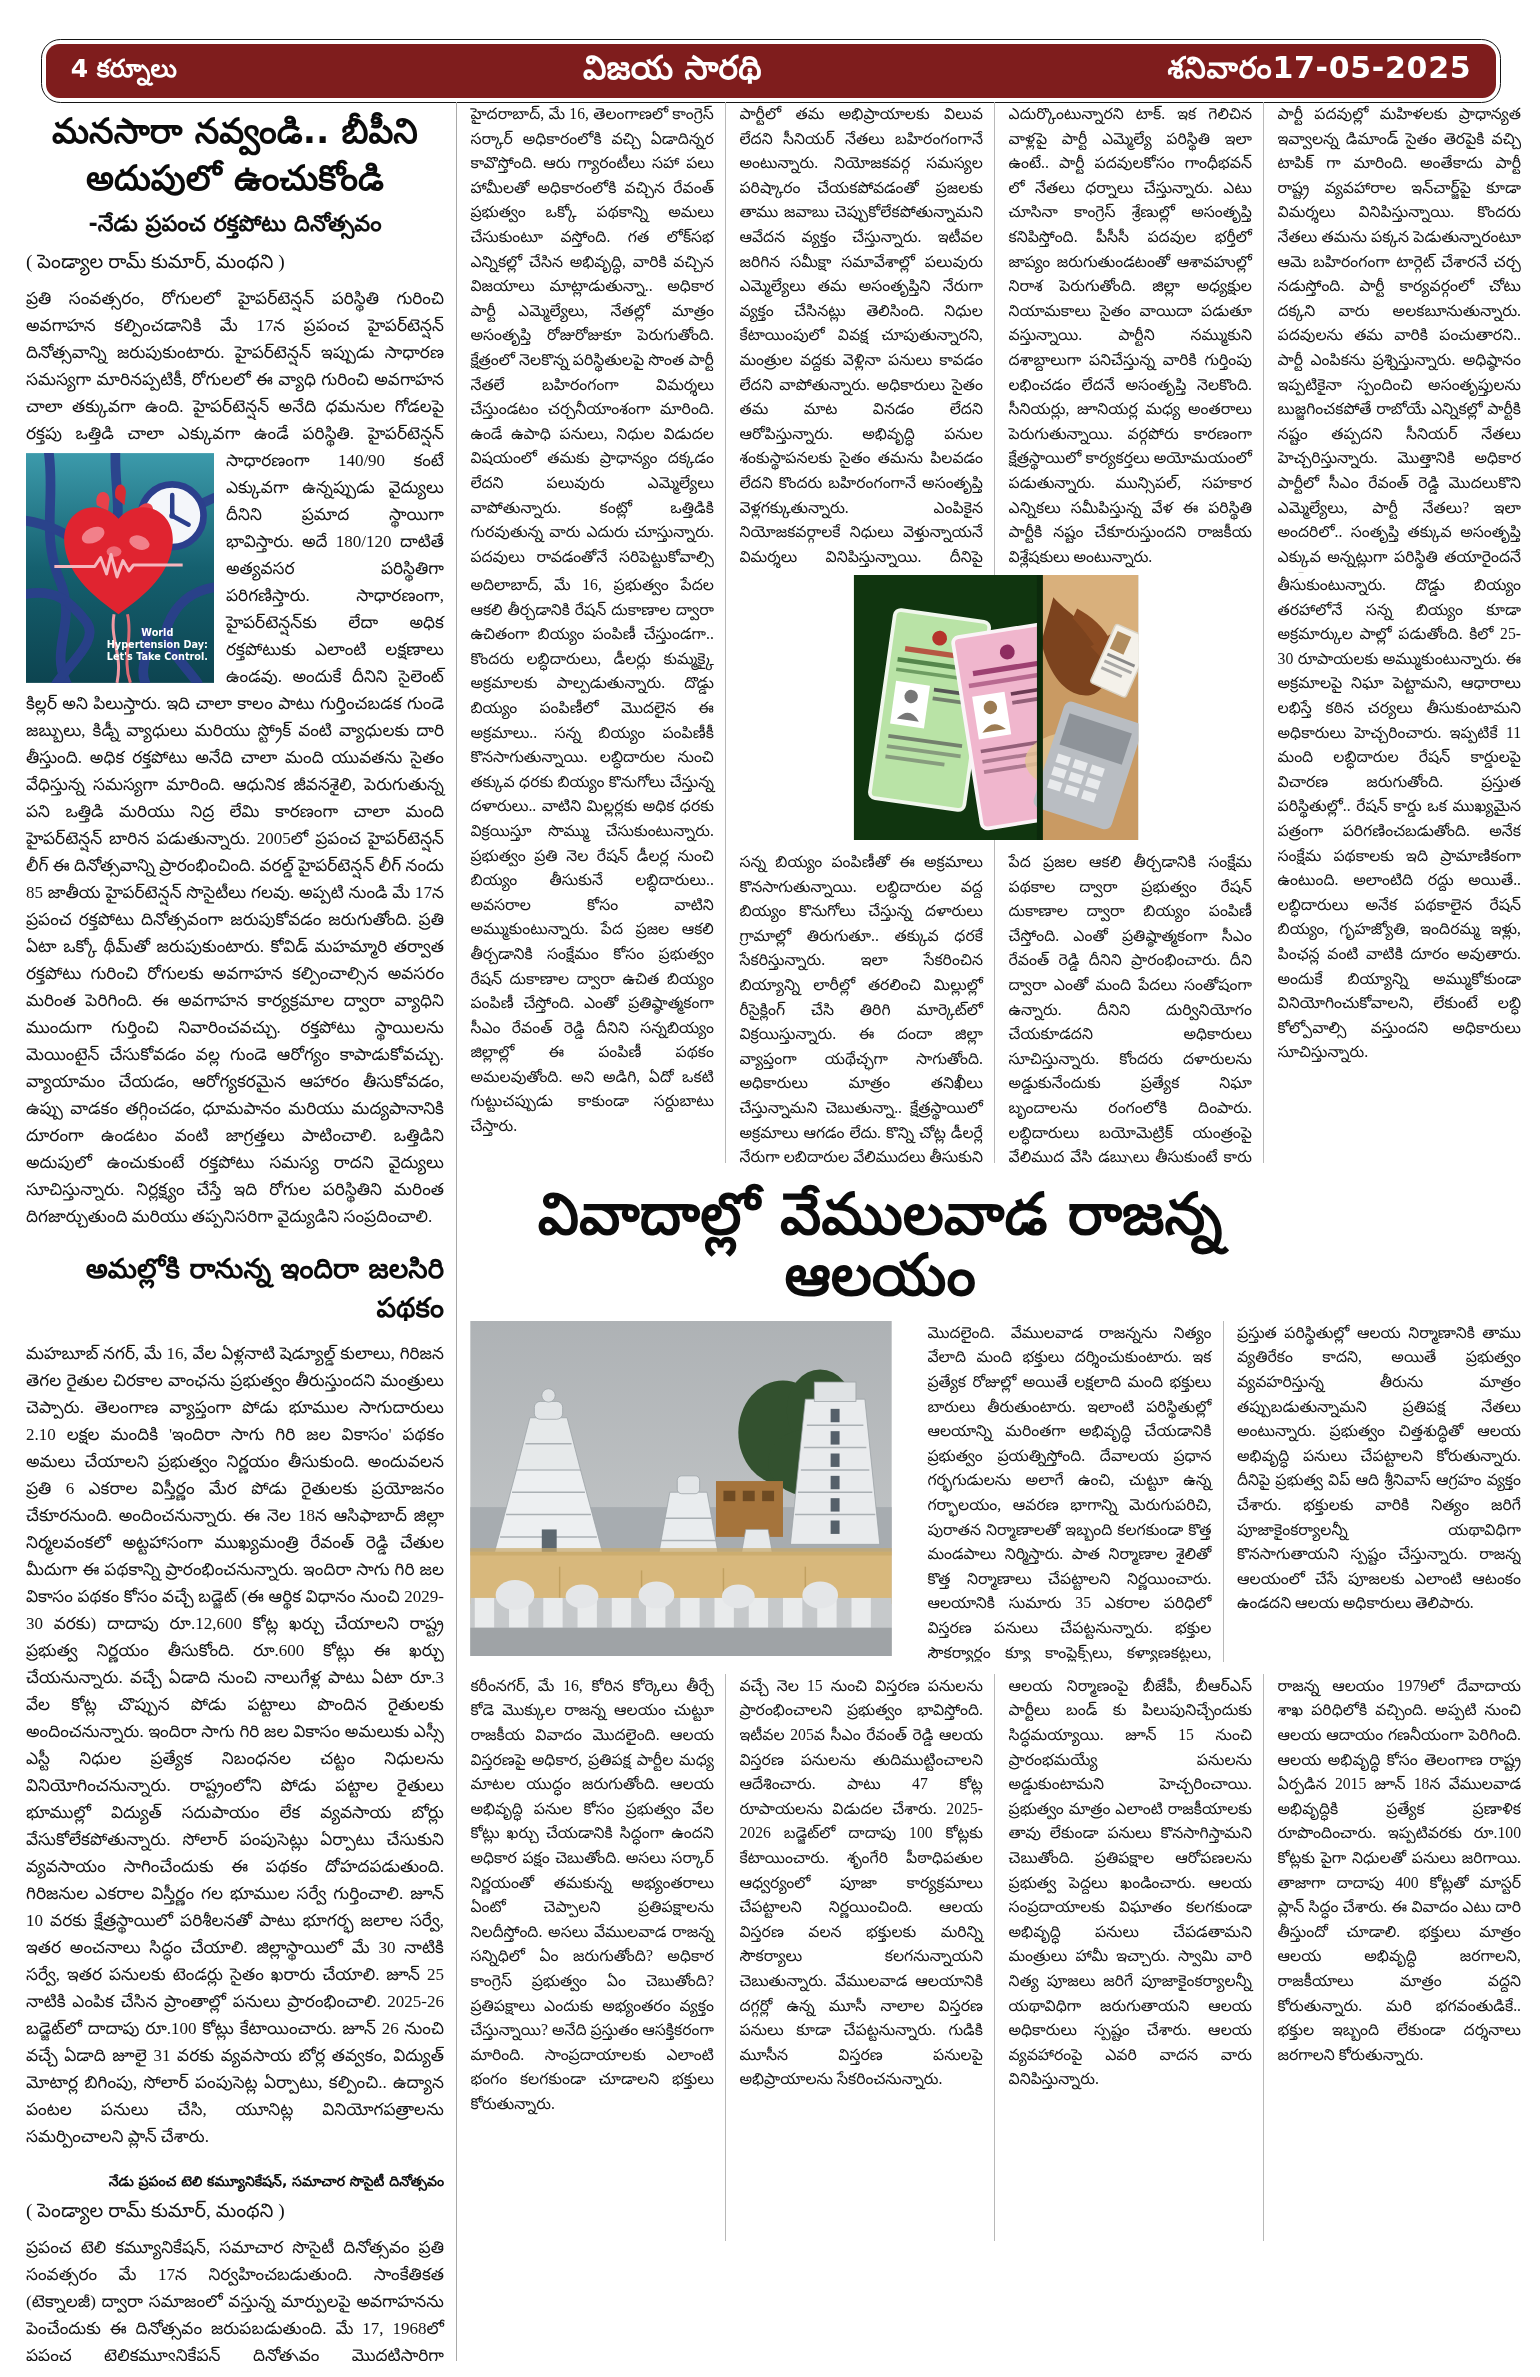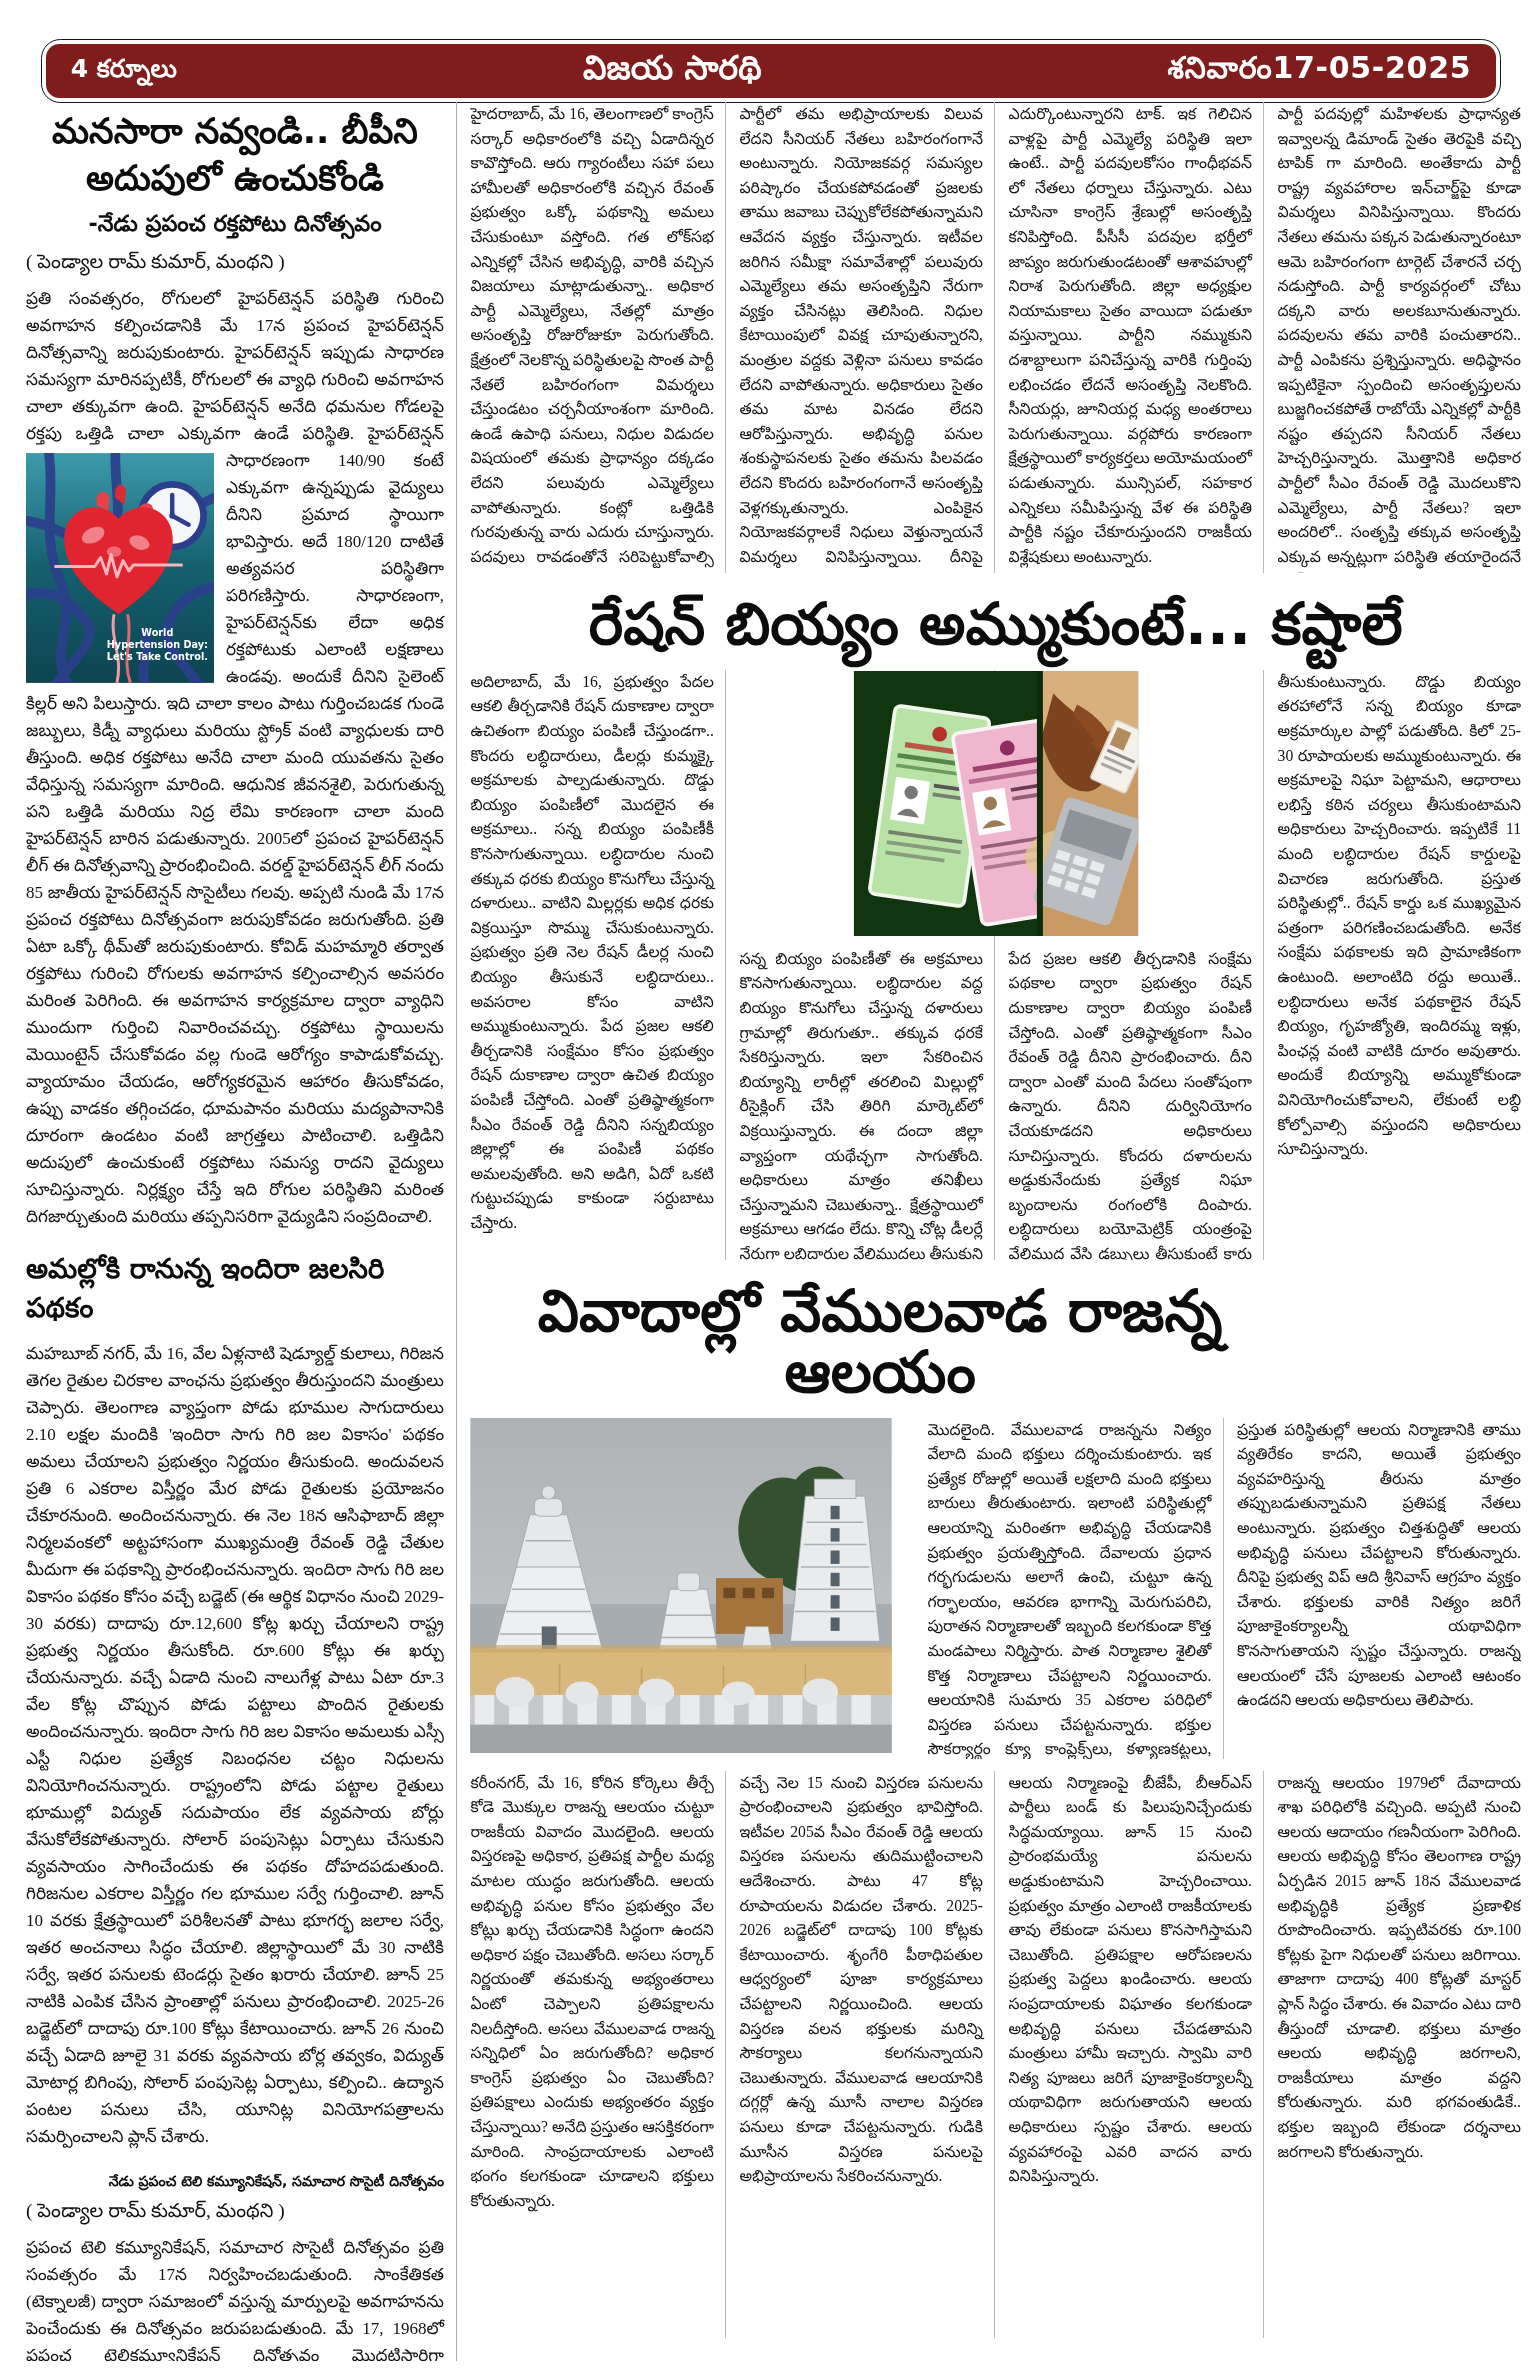--- a/index.html
+++ b/index.html
@@ -29,21 +29,21 @@
   .leftcol {
     width:431px; flex:none; border-right:0.7px solid #a9a9a9; padding-right:12px;
     overflow:hidden; height:100%;
   }
   .main { flex:1; overflow:hidden; }
   
   .h-display { font-family:"DejaVu Sans", sans-serif; font-weight:bold; color:#0c0c0c; }
   .left-head  { font-size:35px; line-height:1.35; text-align:center; margin:6px 0 7.5px; }
   .left-sub   { font-size:22.4px; text-align:center; margin-bottom:9px; font-family:"DejaVu Sans", sans-serif; font-weight:bold; }
   .byline     { font-size:19.4px; margin:3px 0 7.5px; }
-  .left-head2 { font-size:27.6px; text-align:left; margin:22.4px 0 10.4px; }
+  .left-head2 { font-size:27.6px; text-align:right; margin:22.4px 0 10.4px; }
   .left-head3 { font-size:14px; text-align:right; margin:22.4px 0 7.5px; }
   .main-head   { font-size:79px; line-height:1.02; text-align:center; margin:0 0 16.4px; letter-spacing:-1.5px; }
   .section-head{ font-size:58px; line-height:1.05; text-align:center; margin:21px 0 15px; }
   .temple-head { width:78%; }
   
   .left-body { font-size:17px; line-height:27px; text-align:justify; }
   .bodytext  { font-size:15.7px; line-height:24.6px; text-align:justify; }
   .para { margin-bottom:1.5px; }
   
   .cols4 { display:flex; gap:13.4px; overflow:hidden; }
@@ -153,21 +153,20 @@
 
   <div class="main">
 
     <div class="cols4 art1-cols bodytext">
       <div class="col">హైదరాబాద్, మే 16,  తెలంగాణలో కాంగ్రెస్ సర్కార్ అధికారంలోకి వచ్చి ఏడాదిన్నర కావొస్తోంది. ఆరు గ్యారంటీలు సహా పలు హామీలతో అధికారంలోకి వచ్చిన రేవంత్ ప్రభుత్వం ఒక్కో పథకాన్ని అమలు చేసుకుంటూ వస్తోంది. గత లోక్‌సభ ఎన్నికల్లో చేసిన అభివృద్ధి, వారికి వచ్చిన విజయాలు మాట్లాడుతున్నా.. అధికార పార్టీ ఎమ్మెల్యేలు, నేతల్లో మాత్రం అసంతృప్తి రోజురోజుకూ పెరుగుతోంది. క్షేత్రంలో నెలకొన్న పరిస్థితులపై సొంత పార్టీ నేతలే బహిరంగంగా విమర్శలు చేస్తుండటం చర్చనీయాంశంగా మారింది. ఉండే ఉపాధి పనులు, నిధుల విడుదల విషయంలో తమకు ప్రాధాన్యం దక్కడం లేదని పలువురు ఎమ్మెల్యేలు వాపోతున్నారు. కంట్లో ఒత్తిడికి గురవుతున్న వారు ఎదురు చూస్తున్నారు. పదవులు రావడంతోనే సరిపెట్టుకోవాల్సి వస్తోందని ఆవేదన వ్యక్తం చేస్తున్నారు. ఇదే సమయంలో పార్టీ పెద్దలు మాత్రం అంతా సజావుగానే ఉందని చెబుతుండటం గమనార్హం.</div>
       <div class="col">పార్టీలో తమ అభిప్రాయాలకు విలువ లేదని సీనియర్ నేతలు బహిరంగంగానే అంటున్నారు. నియోజకవర్గ సమస్యల పరిష్కారం చేయకపోవడంతో ప్రజలకు తాము జవాబు చెప్పుకోలేకపోతున్నామని ఆవేదన వ్యక్తం చేస్తున్నారు. ఇటీవల జరిగిన సమీక్షా సమావేశాల్లో పలువురు ఎమ్మెల్యేలు తమ అసంతృప్తిని నేరుగా వ్యక్తం చేసినట్లు తెలిసింది. నిధుల కేటాయింపులో వివక్ష చూపుతున్నారని, మంత్రుల వద్దకు వెళ్లినా పనులు కావడం లేదని వాపోతున్నారు. అధికారులు సైతం తమ మాట వినడం లేదని ఆరోపిస్తున్నారు. అభివృద్ధి పనుల శంకుస్థాపనలకు సైతం తమను పిలవడం లేదని కొందరు బహిరంగంగానే అసంతృప్తి వెళ్లగక్కుతున్నారు. ఎంపికైన నియోజకవర్గాలకే నిధులు వెళ్తున్నాయనే విమర్శలు వినిపిస్తున్నాయి. దీనిపై అధిష్ఠానం దృష్టి సారించాలని పలువురు నేతలు కోరుతున్నారు.</div>
       <div class="col">ఎదుర్కొంటున్నారని టాక్. ఇక గెలిచిన వాళ్లపై పార్టీ ఎమ్మెల్యే పరిస్థితి ఇలా ఉంటే.. పార్టీ పదవులకోసం గాంధీభవన్ లో నేతలు ధర్నాలు చేస్తున్నారు. ఎటు చూసినా కాంగ్రెస్ శ్రేణుల్లో అసంతృప్తి కనిపిస్తోంది. పీసీసీ పదవుల భర్తీలో జాప్యం జరుగుతుండటంతో ఆశావహుల్లో నిరాశ పెరుగుతోంది. జిల్లా అధ్యక్షుల నియామకాలు సైతం వాయిదా పడుతూ వస్తున్నాయి. పార్టీని నమ్ముకుని దశాబ్దాలుగా పనిచేస్తున్న వారికి గుర్తింపు లభించడం లేదనే అసంతృప్తి నెలకొంది. సీనియర్లు, జూనియర్ల మధ్య అంతరాలు పెరుగుతున్నాయి. వర్గపోరు కారణంగా క్షేత్రస్థాయిలో కార్యకర్తలు అయోమయంలో పడుతున్నారు. మున్సిపల్, సహకార ఎన్నికలు సమీపిస్తున్న వేళ ఈ పరిస్థితి పార్టీకి నష్టం చేకూరుస్తుందని రాజకీయ విశ్లేషకులు అంటున్నారు.</div>
       <div class="col">పార్టీ పదవుల్లో మహిళలకు ప్రాధాన్యత ఇవ్వాలన్న డిమాండ్ సైతం తెరపైకి వచ్చి టాపిక్ గా మారింది. అంతేకాదు పార్టీ రాష్ట్ర వ్యవహారాల ఇన్‌చార్జ్‌పై కూడా విమర్శలు వినిపిస్తున్నాయి. కొందరు నేతలు తమను పక్కన పెడుతున్నారంటూ ఆమె బహిరంగంగా టార్గెట్ చేశారనే చర్చ నడుస్తోంది. పార్టీ కార్యవర్గంలో చోటు దక్కని వారు అలకబూనుతున్నారు. పదవులను తమ వారికి పంచుతారని.. పార్టీ ఎంపికను ప్రశ్నిస్తున్నారు. అధిష్ఠానం ఇప్పటికైనా స్పందించి అసంతృప్తులను బుజ్జగించకపోతే రాబోయే ఎన్నికల్లో పార్టీకి నష్టం తప్పదని సీనియర్ నేతలు హెచ్చరిస్తున్నారు. మొత్తానికి అధికార పార్టీలో సీఎం రేవంత్ రెడ్డి మొదలుకొని ఎమ్మెల్యేలు, పార్టీ నేతలు? ఇలా అందరిలో.. సంతృప్తి తక్కువ అసంతృప్తి ఎక్కువ అన్నట్లుగా పరిస్థితి తయారైందనే టాక్ వినిపిస్తోంది.</div>
     </div>
 
-    <div class="h-display section-head">రేషన్ బియ్యం అమ్ముకుంటే... కష్టాలే</div>
     <div class="ration-section">
       <div class="cols4 bodytext">
         <div class="col">అదిలాబాద్, మే 16,  ప్రభుత్వం పేదల ఆకలి తీర్చడానికి రేషన్ దుకాణాల ద్వారా ఉచితంగా బియ్యం పంపిణీ చేస్తుండగా.. కొందరు లబ్ధిదారులు, డీలర్లు కుమ్మక్కై అక్రమాలకు పాల్పడుతున్నారు. దొడ్డు బియ్యం పంపిణీలో మొదలైన ఈ అక్రమాలు.. సన్న బియ్యం పంపిణీకీ కొనసాగుతున్నాయి. లబ్ధిదారుల నుంచి తక్కువ ధరకు బియ్యం కొనుగోలు చేస్తున్న దళారులు.. వాటిని మిల్లర్లకు అధిక ధరకు విక్రయిస్తూ సొమ్ము చేసుకుంటున్నారు. ప్రభుత్వం ప్రతి నెల రేషన్ డీలర్ల నుంచి బియ్యం తీసుకునే లబ్ధిదారులు.. అవసరాల కోసం వాటిని అమ్ముకుంటున్నారు. పేద ప్రజల ఆకలి తీర్చడానికి సంక్షేమం కోసం ప్రభుత్వం రేషన్ దుకాణాల ద్వారా ఉచిత బియ్యం పంపిణీ చేస్తోంది. ఎంతో ప్రతిష్ఠాత్మకంగా సీఎం రేవంత్ రెడ్డి దీనిని సన్నబియ్యం జిల్లాల్లో ఈ పంపిణీ పథకం అమలవుతోంది. అని అడిగి, ఏదో ఒకటి గుట్టుచప్పుడు కాకుండా సర్దుబాటు చేస్తారు.</div>
         <div class="col">
           <div class="img-spacer"></div>
           <span>సన్న బియ్యం పంపిణీతో ఈ అక్రమాలు కొనసాగుతున్నాయి. లబ్ధిదారుల వద్ద బియ్యం కొనుగోలు చేస్తున్న దళారులు గ్రామాల్లో తిరుగుతూ.. తక్కువ ధరకే సేకరిస్తున్నారు. ఇలా సేకరించిన బియ్యాన్ని లారీల్లో తరలించి మిల్లుల్లో రీసైక్లింగ్ చేసి తిరిగి మార్కెట్‌లో విక్రయిస్తున్నారు. ఈ దందా జిల్లా వ్యాప్తంగా యథేచ్ఛగా సాగుతోంది. అధికారులు మాత్రం తనిఖీలు చేస్తున్నామని చెబుతున్నా.. క్షేత్రస్థాయిలో అక్రమాలు ఆగడం లేదు. కొన్ని చోట్ల డీలర్లే నేరుగా లబ్ధిదారుల వేలిముద్రలు తీసుకుని బియ్యం ఇవ్వకుండా డబ్బులు చెల్లిస్తున్నారనే ఆరోపణలు వినిపిస్తున్నాయి.</span>
         </div>
         <div class="col">
           <div class="img-spacer"></div>
           <span>పేద ప్రజల ఆకలి తీర్చడానికి సంక్షేమ పథకాల ద్వారా ప్రభుత్వం రేషన్ దుకాణాల ద్వారా బియ్యం పంపిణీ చేస్తోంది. ఎంతో ప్రతిష్ఠాత్మకంగా సీఎం రేవంత్ రెడ్డి దీనిని ప్రారంభించారు. దీని ద్వారా ఎంతో మంది పేదలు సంతోషంగా ఉన్నారు. దీనిని దుర్వినియోగం చేయకూడదని అధికారులు సూచిస్తున్నారు. కోందరు దళారులను అడ్డుకునేందుకు ప్రత్యేక నిఘా బృందాలను రంగంలోకి దింపారు. లబ్ధిదారులు బయోమెట్రిక్ యంత్రంపై వేలిముద్ర వేసి డబ్బులు తీసుకుంటే కార్డు రద్దు చేస్తామని హెచ్చరించారు.</span>

